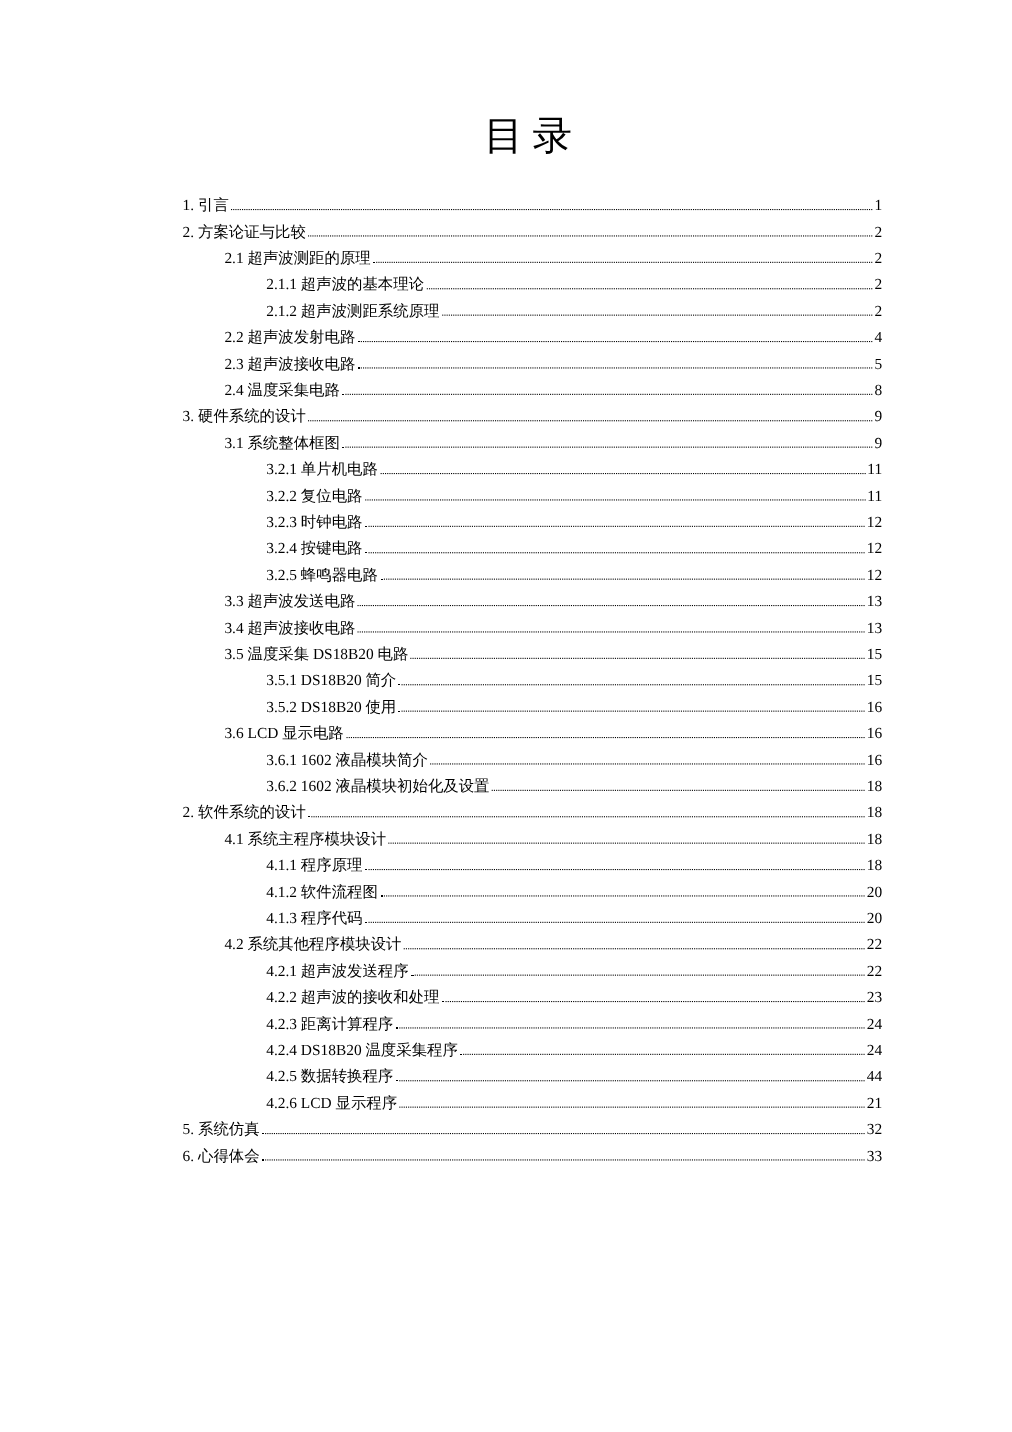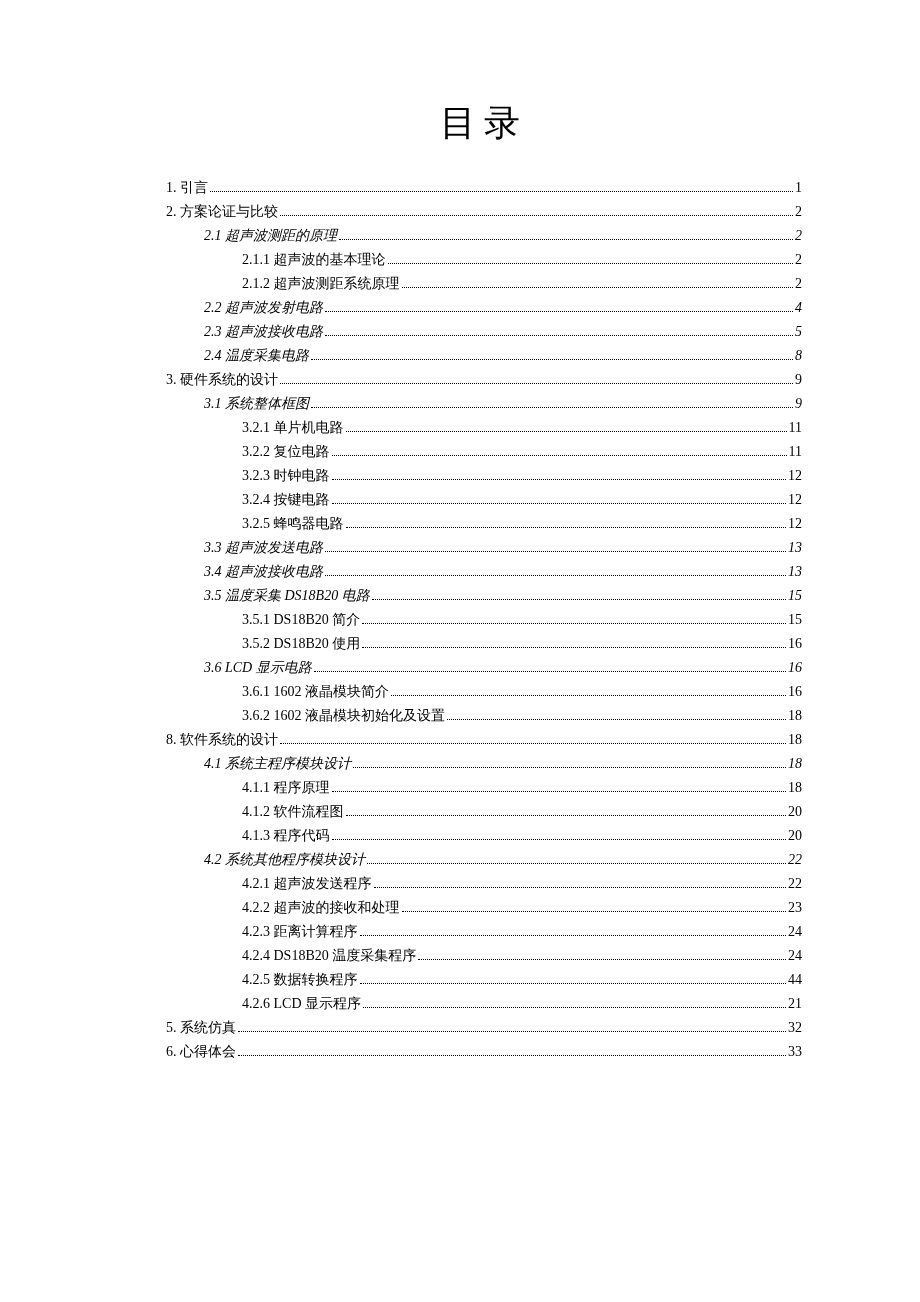--- a/index.html
+++ b/index.html
@@ -39,21 +39,21 @@
   .toc-dots {
     flex: 1 1 auto;
     border-bottom: 1.2px dotted #000;
     margin: 0 2px 4px 2px;
     min-width: 10px;
   }
   .toc-page {
     flex: 0 0 auto;
   }
   .lvl-0 { padding-left: 0; }
-  .lvl-1 { padding-left: 38px; font-style: italic; }
+  .lvl-1 { padding-left: 38px; }
   .lvl-2 { padding-left: 76px; }
 </style>
 </head>
 <body>
 
 <div class="page">
   <h1 class="title">目录</h1>
   <div class="toc">
       <div class="toc-row lvl-0">
         <span class="toc-label">1. 引言</span>
@@ -164,21 +164,21 @@
         <span class="toc-label">3.6.1 1602 液晶模块简介</span>
         <span class="toc-dots"></span>
         <span class="toc-page">16</span>
       </div>
       <div class="toc-row lvl-2">
         <span class="toc-label">3.6.2 1602 液晶模块初始化及设置</span>
         <span class="toc-dots"></span>
         <span class="toc-page">18</span>
       </div>
       <div class="toc-row lvl-0">
-        <span class="toc-label">8. 软件系统的设计</span>
+        <span class="toc-label">2. 软件系统的设计</span>
         <span class="toc-dots"></span>
         <span class="toc-page">18</span>
       </div>
       <div class="toc-row lvl-1">
         <span class="toc-label">4.1 系统主程序模块设计</span>
         <span class="toc-dots"></span>
         <span class="toc-page">18</span>
       </div>
       <div class="toc-row lvl-2">
         <span class="toc-label">4.1.1 程序原理</span>

